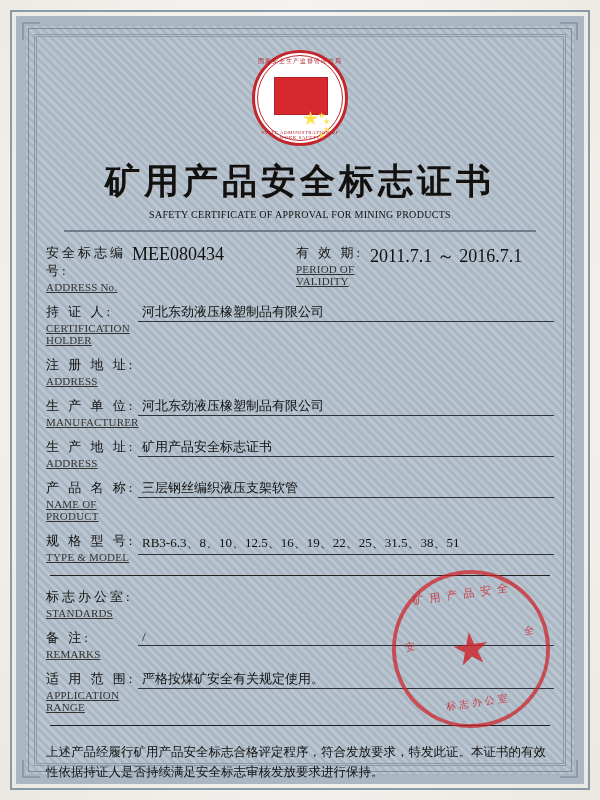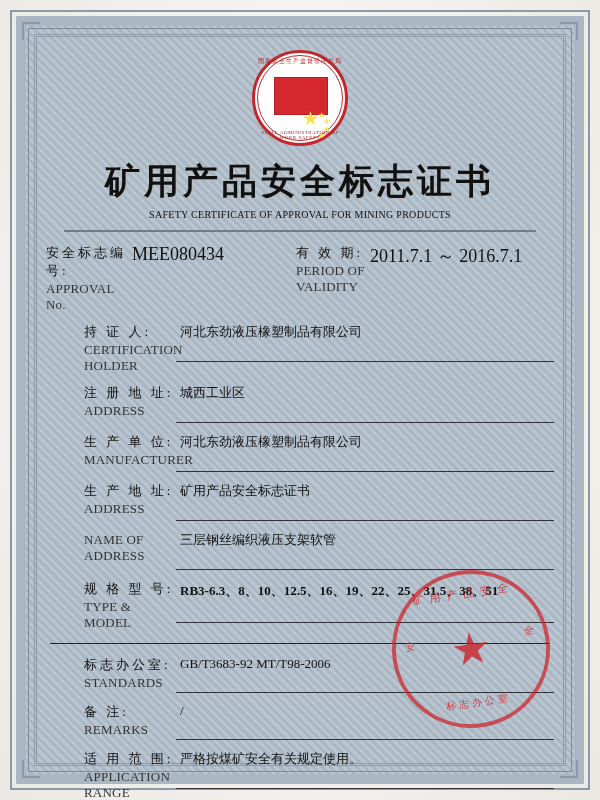--- a/index.html
+++ b/index.html
@@ -90,32 +90,32 @@
   }
   .title-en{
     margin-top:4px;text-align:center;
     font-family:"Liberation Serif", serif;
     font-size:10px;letter-spacing:.3px;color:#111;
   }
   .hr{
     height:2px;background:#6d7d8b;margin:10px 18px 0;
   }
 
-  .rowline{display:flex;align-items:flex-start;margin-top:10px;margin-left:38px;}
+  .rowline{display:flex;align-items:flex-start;margin-top:10px;}
   .lbl{
     width:92px;flex:none;text-align:left;
     font-family:"Liberation Serif", serif;
   }
   .lbl .cn{font-size:13px;color:#111;letter-spacing:3px;display:block;font-weight:normal;}
-  .lbl .en{font-size:13px;color:#333;letter-spacing:.2px;display:block;margin-top:1px;}
+  .lbl .en{font-size:11px;color:#333;letter-spacing:.2px;display:block;margin-top:1px;text-decoration:underline;}
   .val{
     flex:1;font-family:"Liberation Serif", serif;font-size:13px;color:#111;
     padding-left:4px;
   }
-  .val.underline{border-bottom:1px solid #30343a;padding-bottom:20px;}
+  .val.underline{border-bottom:1px solid #30343a;padding-bottom:0;}
   .val2{font-size:18px;color:#111;font-family:"Liberation Serif", serif;}
 
   .two-col{display:flex;margin-top:6px;}
   .two-col .c1{width:250px;display:flex;}
   .two-col .c2{flex:1;display:flex;}
   .c1 .lbl,.c2 .lbl{width:86px;}
   .c2 .lbl{width:74px;}
 
   .sep{
     height:1px;background:#222;margin:12px 4px 0;
@@ -200,21 +200,21 @@
     </div>
 
     <div class="title-cn">矿用产品安全标志证书</div>
     <div class="title-en">SAFETY CERTIFICATE OF APPROVAL FOR MINING PRODUCTS</div>
     <div class="hr"></div>
 
     <div class="two-col" style="margin-top:12px;">
       <div class="c1">
         <div class="lbl">
           <span class="cn">安全标志编号:</span>
-          <span class="en">APPROVAL No.</span>
+          <span class="en">ADDRESS No.</span>
         </div>
         <div class="val2">MEE080434</div>
       </div>
       <div class="c2">
         <div class="lbl">
           <span class="cn">有 效 期:</span>
           <span class="en">PERIOD OF VALIDITY</span>
         </div>
         <div class="val2">2011.7.1 ～ 2016.7.1</div>
       </div>
@@ -226,62 +226,61 @@
         <span class="en">CERTIFICATION HOLDER</span>
       </div>
       <div class="val underline">河北东劲液压橡塑制品有限公司</div>
     </div>
 
     <div class="rowline">
       <div class="lbl">
         <span class="cn">注 册 地 址:</span>
         <span class="en">ADDRESS</span>
       </div>
-      <div class="val underline">城西工业区</div>
     </div>
 
     <div class="rowline">
       <div class="lbl">
         <span class="cn">生 产 单 位:</span>
         <span class="en">MANUFACTURER</span>
       </div>
       <div class="val underline">河北东劲液压橡塑制品有限公司</div>
     </div>
 
     <div class="rowline">
       <div class="lbl">
         <span class="cn">生 产 地 址:</span>
         <span class="en">ADDRESS</span>
       </div>
       <div class="val underline">矿用产品安全标志证书</div>
     </div>
 
     <div class="rowline">
       <div class="lbl">
-        <span class="en">NAME OF ADDRESS</span>
+        <span class="cn">产 品 名 称:</span>
+        <span class="en">NAME OF PRODUCT</span>
       </div>
       <div class="val underline">三层钢丝编织液压支架软管</div>
     </div>
 
     <div class="rowline">
       <div class="lbl">
         <span class="cn">规 格 型 号:</span>
         <span class="en">TYPE &amp; MODEL</span>
       </div>
-      <div class="val underline" style="line-height:22px;font-weight:bold;">RB3-6.3、8、10、12.5、16、19、22、25、31.5、38、51</div>
+      <div class="val underline" style="line-height:22px;">RB3-6.3、8、10、12.5、16、19、22、25、31.5、38、51</div>
     </div>
 
     <div class="sep"></div>
 
     <div class="rowline" style="margin-top:12px;">
       <div class="lbl">
         <span class="cn">标志办公室:</span>
         <span class="en">STANDARDS</span>
       </div>
-      <div class="val underline">GB/T3683-92 MT/T98-2006</div>
     </div>
 
     <div class="rowline">
       <div class="lbl">
         <span class="cn">备 注:</span>
         <span class="en">REMARKS</span>
       </div>
       <div class="val underline">/</div>
     </div>
 

